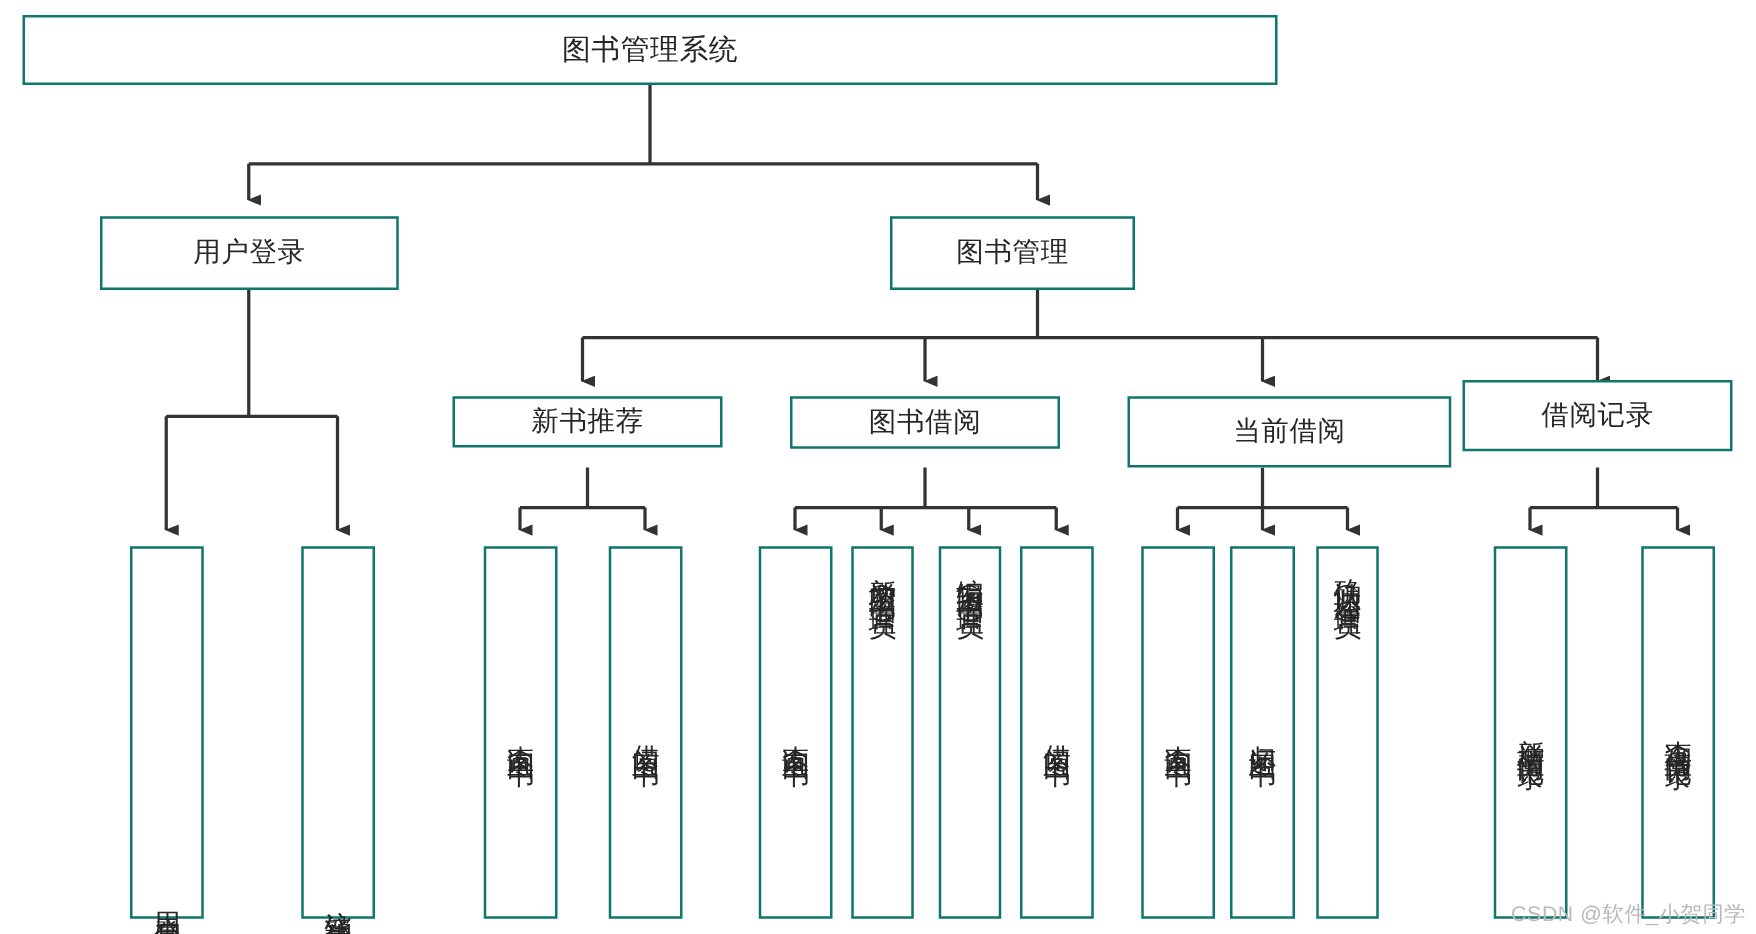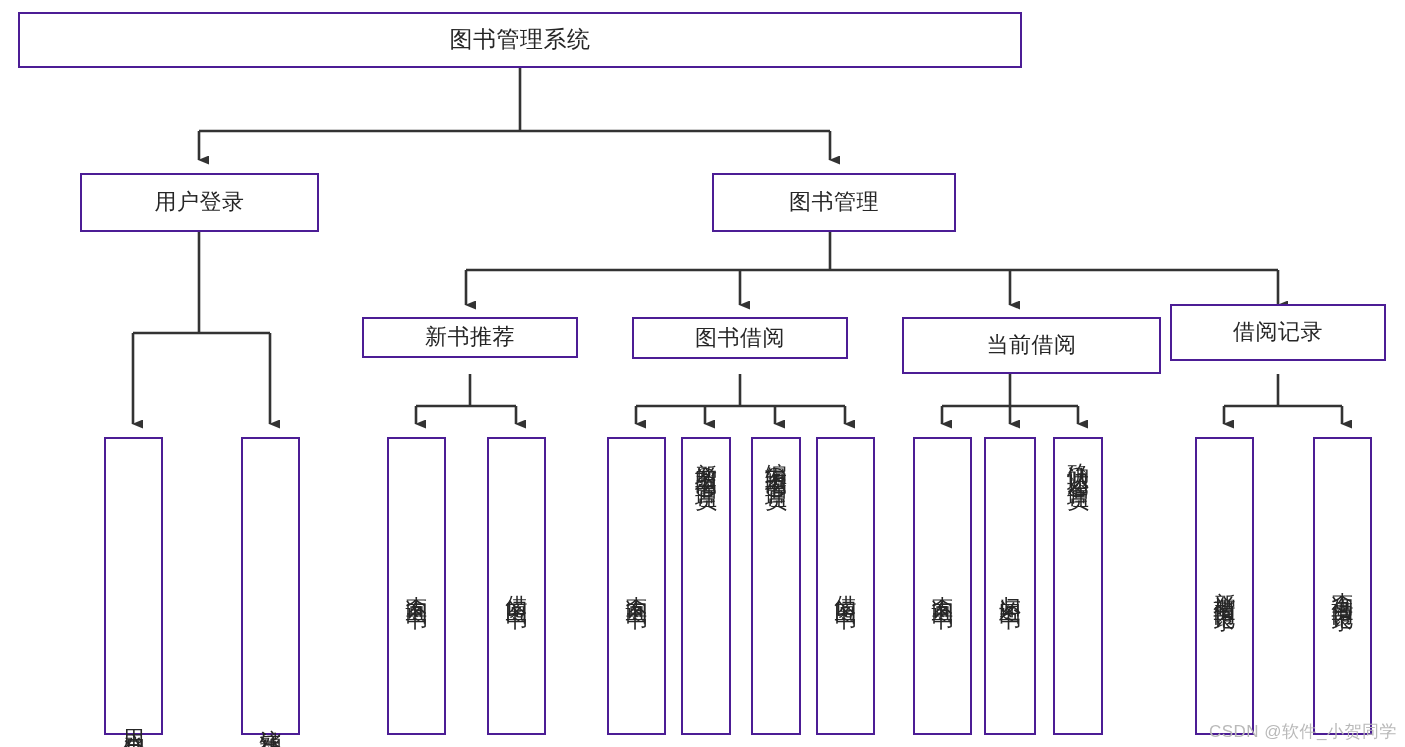--- a/index.html
+++ b/index.html
@@ -12,21 +12,21 @@
   }
   #diagram{position:relative;width:1405px;height:747px;}
 
   
   #edges{position:absolute;left:0;top:0;width:1405px;height:747px;}
 
   
   .node{
     position:absolute;
     box-sizing:border-box;
-    border:2px solid #4c1d95;
+    border:2px solid #0f766e;
     background:#ffffff;
     display:flex;
     align-items:center;
     justify-content:center;
     color:#262626;
     line-height:1.12;
     z-index:2;
   }
   .node .label{
     display:block;
@@ -125,21 +125,21 @@
     </g>
   </svg>
 
   <div class="node h-node root" style="left:18px;top:12px;width:1004px;height:56px;">
     <span class="label">图书管理系统</span>
   </div>
 
   <div class="node h-node" style="left:80px;top:173px;width:239px;height:59px;">
     <span class="label">用户登录</span>
   </div>
-  <div class="node h-node" style="left:712px;top:173px;width:244px;height:59px;">
+  <div class="node h-node" style="left:712px;top:173px;width:196px;height:59px;">
     <span class="label">图书管理</span>
   </div>
 
   <div class="node h-node" style="left:362px;top:317px;width:216px;height:41px;">
     <span class="label">新书推荐</span>
   </div>
   <div class="node h-node" style="left:632px;top:317px;width:216px;height:42px;">
     <span class="label">图书借阅</span>
   </div>
   <div class="node h-node" style="left:902px;top:317px;width:259px;height:57px;">

